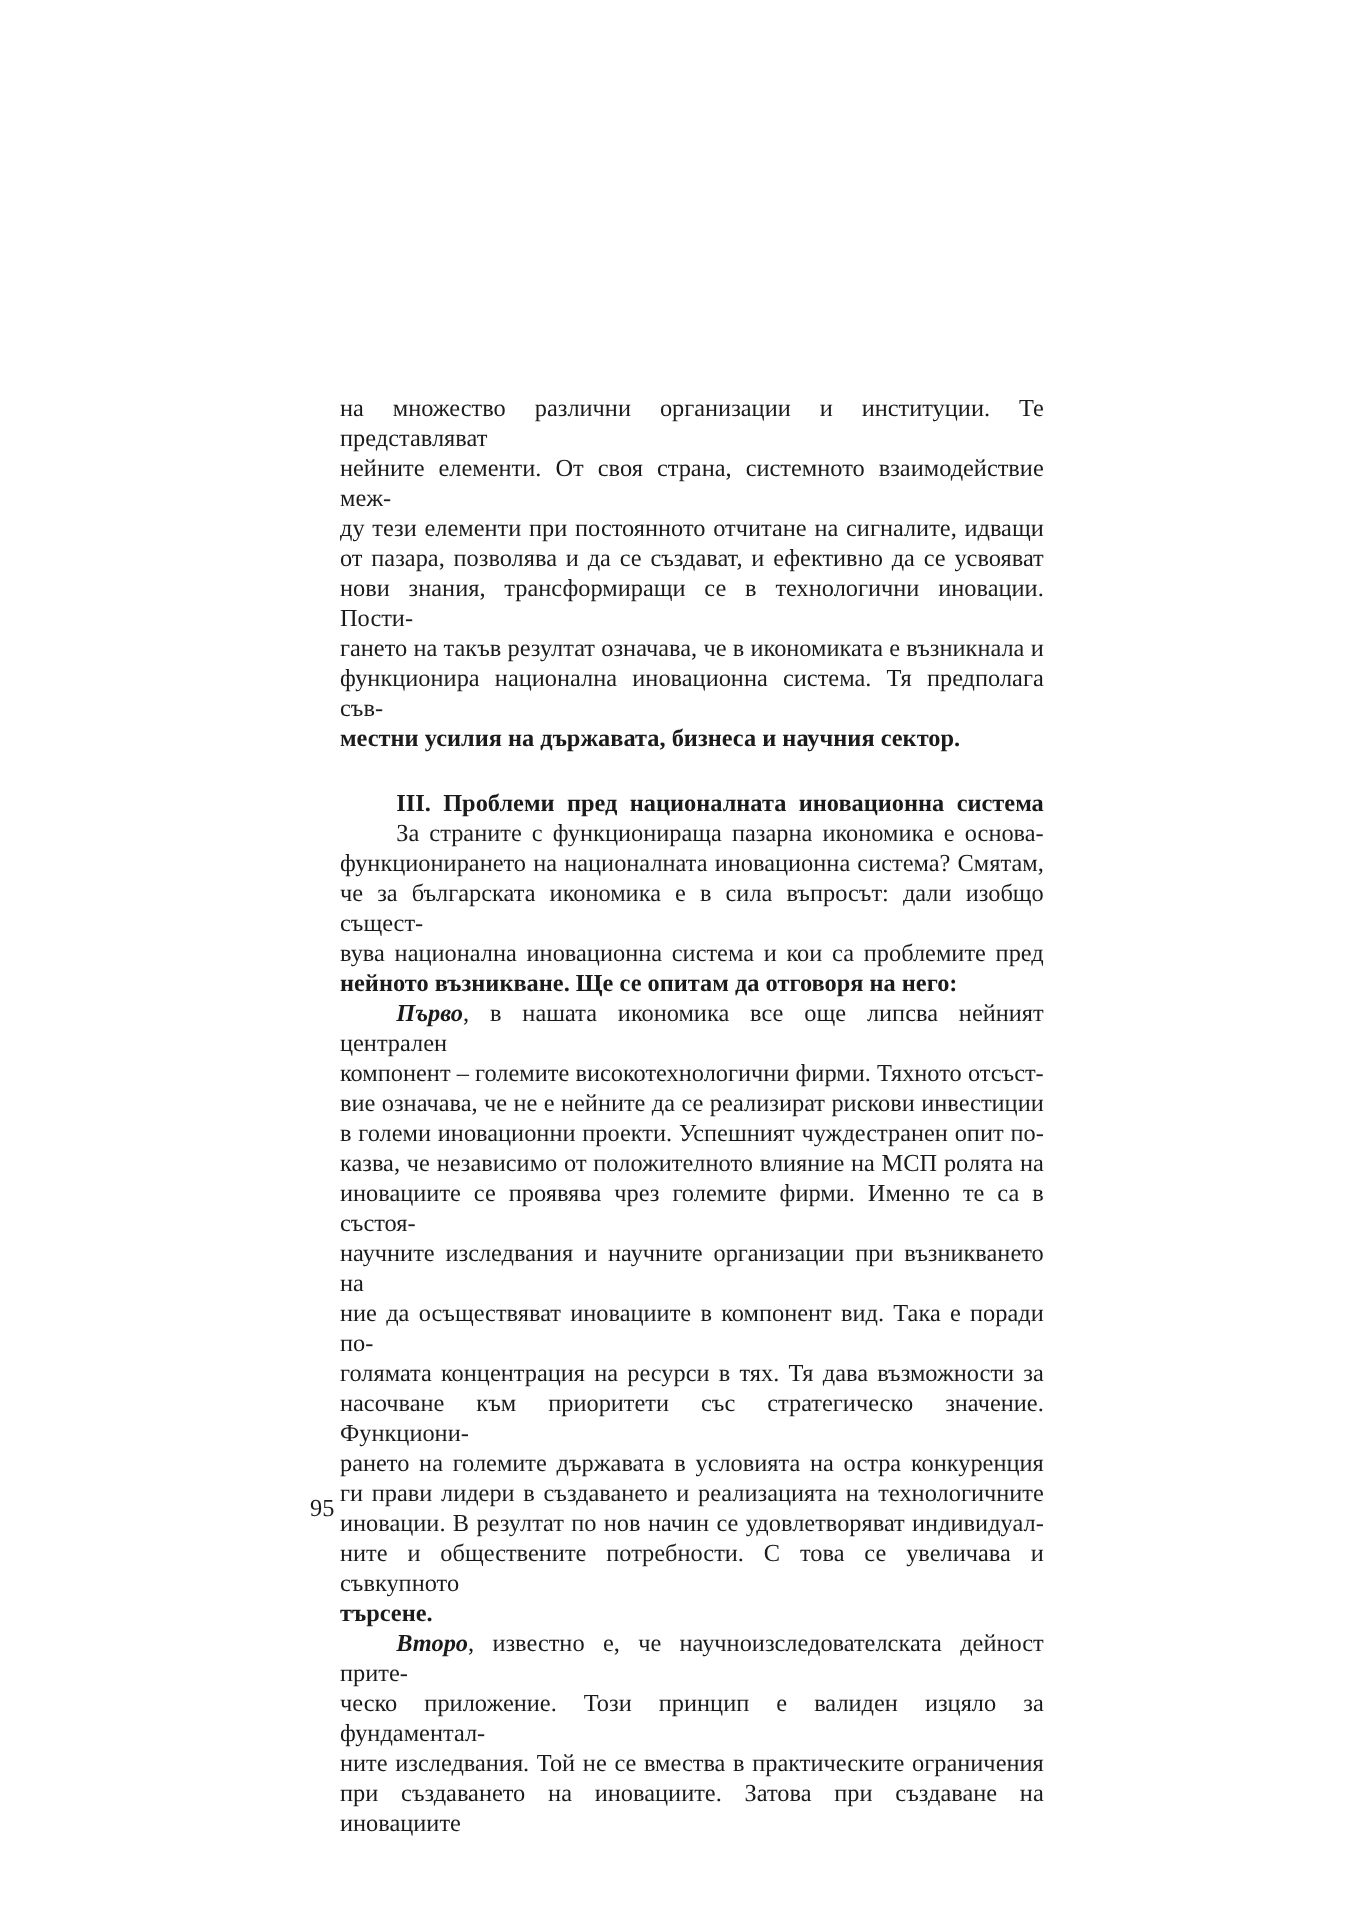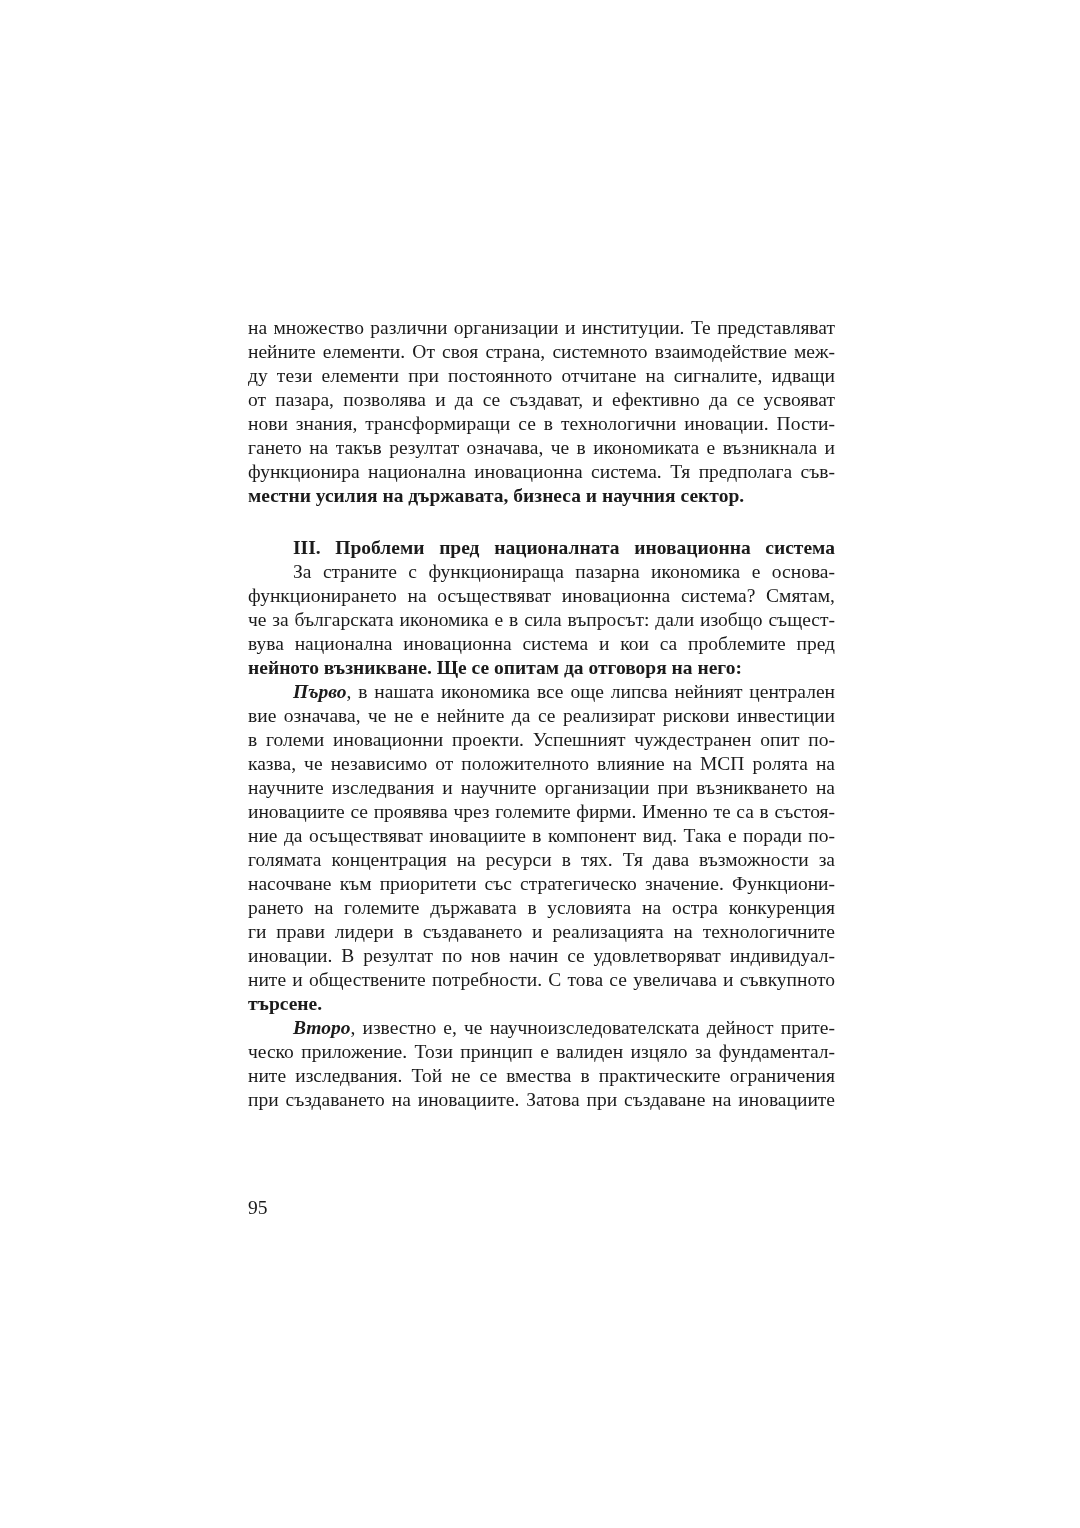--- a/index.html
+++ b/index.html
@@ -29,20 +29,21 @@
     color: #1b1b1b;
   }
   .block { margin: 0; }
   .block.heading {
     font-weight: bold;
     margin-top: 28px;
   }
   .line {
     text-align: justify;
     text-align-last: justify;
+    margin-left: 24px;
   }
   .line.last {
     text-align-last: left;
     font-weight: bold;
   }
   .line.indent {
     text-indent: 45px;
   }
   .seg.bold { font-weight: bold; font-style: italic; }
   .page-number {
@@ -70,32 +71,33 @@
         <div class="line"><span class="seg">нови знания, трансформиращи се в технологични иновации. Пости-</span></div>
         <div class="line"><span class="seg">гането на такъв резултат означава, че в икономиката е възникнала и</span></div>
         <div class="line"><span class="seg">функционира национална иновационна система. Тя предполага съв-</span></div>
         <div class="line last"><span class="seg">местни усилия на държавата, бизнеса и научния сектор.</span></div>
       </div>
       <div class="block heading">
         <div class="line indent"><span class="seg">III. Проблеми пред националната иновационна система</span></div>
       </div>
       <div class="block paragraph">
         <div class="line indent"><span class="seg">За страните с функционираща пазарна икономика е основа-</span></div>
-        <div class="line"><span class="seg">функционирането на осъществяват иновационна система? Смятам,</span></div>
+        <div class="line"><span class="seg">функционирането на националната иновационна система? Смятам,</span></div>
         <div class="line"><span class="seg">че за българската икономика е в сила въпросът: дали изобщо същест-</span></div>
         <div class="line"><span class="seg">вува национална иновационна система и кои са проблемите пред</span></div>
         <div class="line last"><span class="seg">нейното възникване. Ще се опитам да отговоря на него:</span></div>
       </div>
       <div class="block paragraph">
         <div class="line indent"><span class="seg bold">Първо</span><span class="seg">, в нашата икономика все още липсва нейният централен</span></div>
+        <div class="line"><span class="seg">компонент – големите високотехнологични фирми. Тяхното отсъст-</span></div>
         <div class="line"><span class="seg">вие означава, че не е нейните да се реализират рискови инвестиции</span></div>
         <div class="line"><span class="seg">в големи иновационни проекти. Успешният чуждестранен опит по-</span></div>
         <div class="line"><span class="seg">казва, че независимо от положителното влияние на МСП ролята на</span></div>
+        <div class="line"><span class="seg">иновациите се проявява чрез големите фирми. Именно те са в състоя-</span></div>
         <div class="line"><span class="seg">научните изследвания и научните организации при възникването на</span></div>
-        <div class="line"><span class="seg">иновациите се проявява чрез големите фирми. Именно те са в състоя-</span></div>
         <div class="line"><span class="seg">ние да осъществяват иновациите в компонент вид. Така е поради по-</span></div>
         <div class="line"><span class="seg">голямата концентрация на ресурси в тях. Тя дава възможности за</span></div>
         <div class="line"><span class="seg">насочване към приоритети със стратегическо значение. Функциони-</span></div>
         <div class="line"><span class="seg">рането на големите държавата в условията на остра конкуренция</span></div>
         <div class="line"><span class="seg">ги прави лидери в създаването и реализацията на технологичните</span></div>
         <div class="line"><span class="seg">иновации. В резултат по нов начин се удовлетворяват индивидуал-</span></div>
         <div class="line"><span class="seg">ните и обществените потребности. С това се увеличава и съвкупното</span></div>
         <div class="line last"><span class="seg">търсене.</span></div>
       </div>
       <div class="block paragraph">

